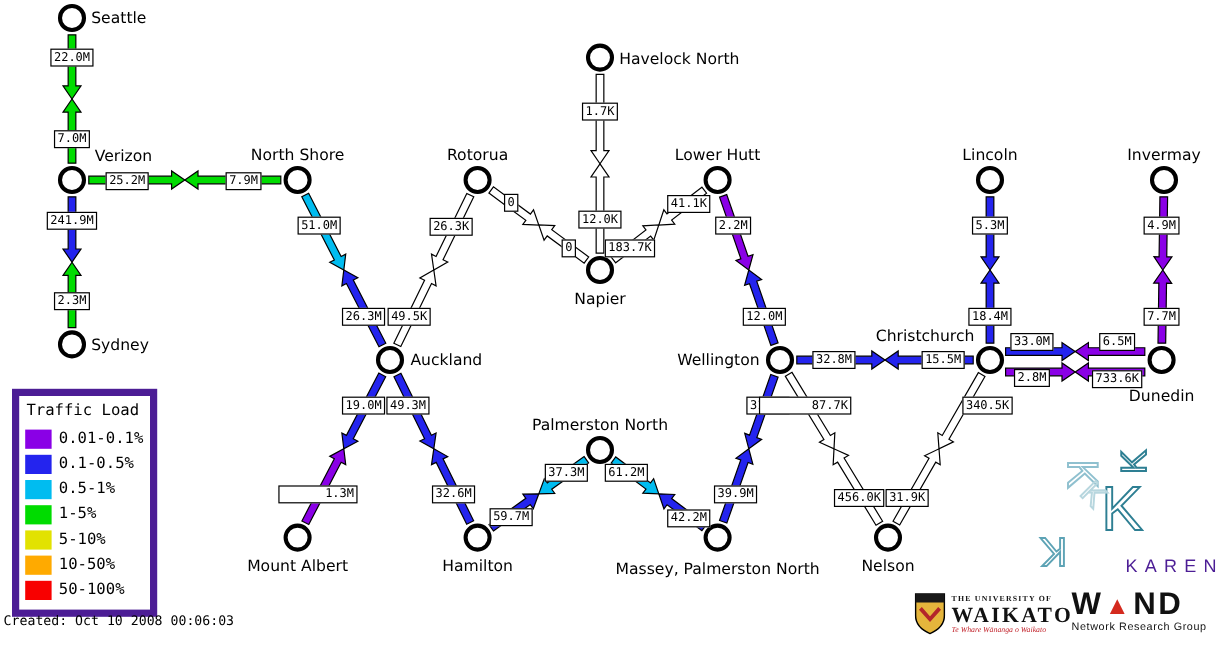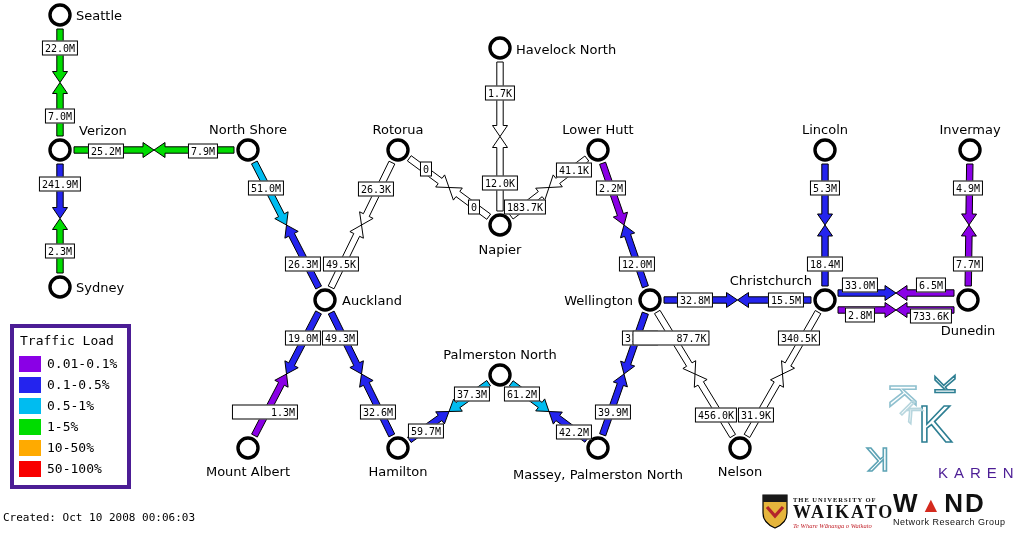--- a/index.html
+++ b/index.html
@@ -8,21 +8,21 @@
   #canvas{position:relative;width:1024px;height:545px;background:#fff;overflow:hidden}
   #map-svg{position:absolute;left:0;top:0}
   #labels{position:absolute;left:0;top:0;width:100%;height:100%}
   .linklabel{
     position:absolute;transform:translate(-50%,-50%);
     background:#fff;border:1px solid #000;
     font:10px "DejaVu Sans Mono",monospace;line-height:11px;
     padding:1px 2px;white-space:nowrap;color:#000;
   }
   .nodelabel{font:13px "DejaVu Sans",sans-serif;fill:#000}
-  #legend{position:absolute;left:10px;top:324px;width:121px;background:#fff;border:4px solid #4c1d95;padding:5px 4px 6px 5px}
+  #legend{position:absolute;left:10px;top:324px;width:121px;background:#fff;border:6px solid #4c1d95;padding:5px 4px 6px 5px}
   #legend .title{font:13px "DejaVu Sans Mono",monospace;margin:0 0 5px 1px;color:#000}
   .legend-row{display:flex;align-items:center;height:21px}
   .legend-swatch{display:inline-block;width:22px;height:16px;margin-right:6px;flex:0 0 auto}
   .legend-label{font:13px "DejaVu Sans Mono",monospace;color:#000;white-space:nowrap}
   #created{position:absolute;left:3px;top:511px;font:11px "DejaVu Sans Mono",monospace;color:#000}
 
   
   #karen-text{position:absolute;left:938px;top:464px;font:15px "Liberation Sans",sans-serif;letter-spacing:6px;color:#4c1d95}
   #waikato{position:absolute;left:762px;top:494px;display:flex;align-items:flex-start;gap:5px}
   #waikato .wk-lines{padding-top:2px}
@@ -160,21 +160,21 @@
       <div class="linklabel" style="left: 340px; top: 338px;">49.3M</div>
       <div class="linklabel" style="left: 378px; top: 412px;">32.6M</div>
       <div class="linklabel" style="left: 426px; top: 431px;">59.7M</div>
       <div class="linklabel" style="left: 472px; top: 394px;">37.3M</div>
       <div class="linklabel" style="left: 522px; top: 394px;">61.2M</div>
       <div class="linklabel" style="left: 574px; top: 432px;">42.2M</div>
       <div class="linklabel" style="left: 640px; top: 338px;">31.7M</div>
       <div class="linklabel" style="left: 613px; top: 412px;">39.9M</div>
       <div class="linklabel" style="left: 671px; top: 338px; padding-left: 43px;">87.7K</div>
       <div class="linklabel" style="left: 716px; top: 415px;">456.0K</div>
-      <div class="linklabel" style="left: 799px; top: 338px;">340.5K</div>
+      <div class="linklabel" style="left: 823px; top: 338px;">340.5K</div>
       <div class="linklabel" style="left: 756px; top: 415px;">31.9K</div>
     </div>
 
   <div id="legend">
     <div class="title">Traffic Load</div>
     <div id="legend-rows">
         <div class="legend-row">
           <span class="legend-swatch" style="background: rgb(138, 0, 230);"></span>
           <span class="legend-label">0.01-0.1%</span>
         </div>
@@ -182,20 +182,24 @@
           <span class="legend-swatch" style="background: rgb(36, 36, 238);"></span>
           <span class="legend-label">0.1-0.5%</span>
         </div>
         <div class="legend-row">
           <span class="legend-swatch" style="background: rgb(0, 188, 240);"></span>
           <span class="legend-label">0.5-1%</span>
         </div>
         <div class="legend-row">
           <span class="legend-swatch" style="background: rgb(0, 220, 0);"></span>
           <span class="legend-label">1-5%</span>
+        </div>
+        <div class="legend-row">
+          <span class="legend-swatch" style="background: rgb(226, 226, 0);"></span>
+          <span class="legend-label">5-10%</span>
         </div>
         <div class="legend-row">
           <span class="legend-swatch" style="background: rgb(255, 170, 0);"></span>
           <span class="legend-label">10-50%</span>
         </div>
         <div class="legend-row">
           <span class="legend-swatch" style="background: rgb(248, 0, 0);"></span>
           <span class="legend-label">50-100%</span>
         </div>
       </div>

